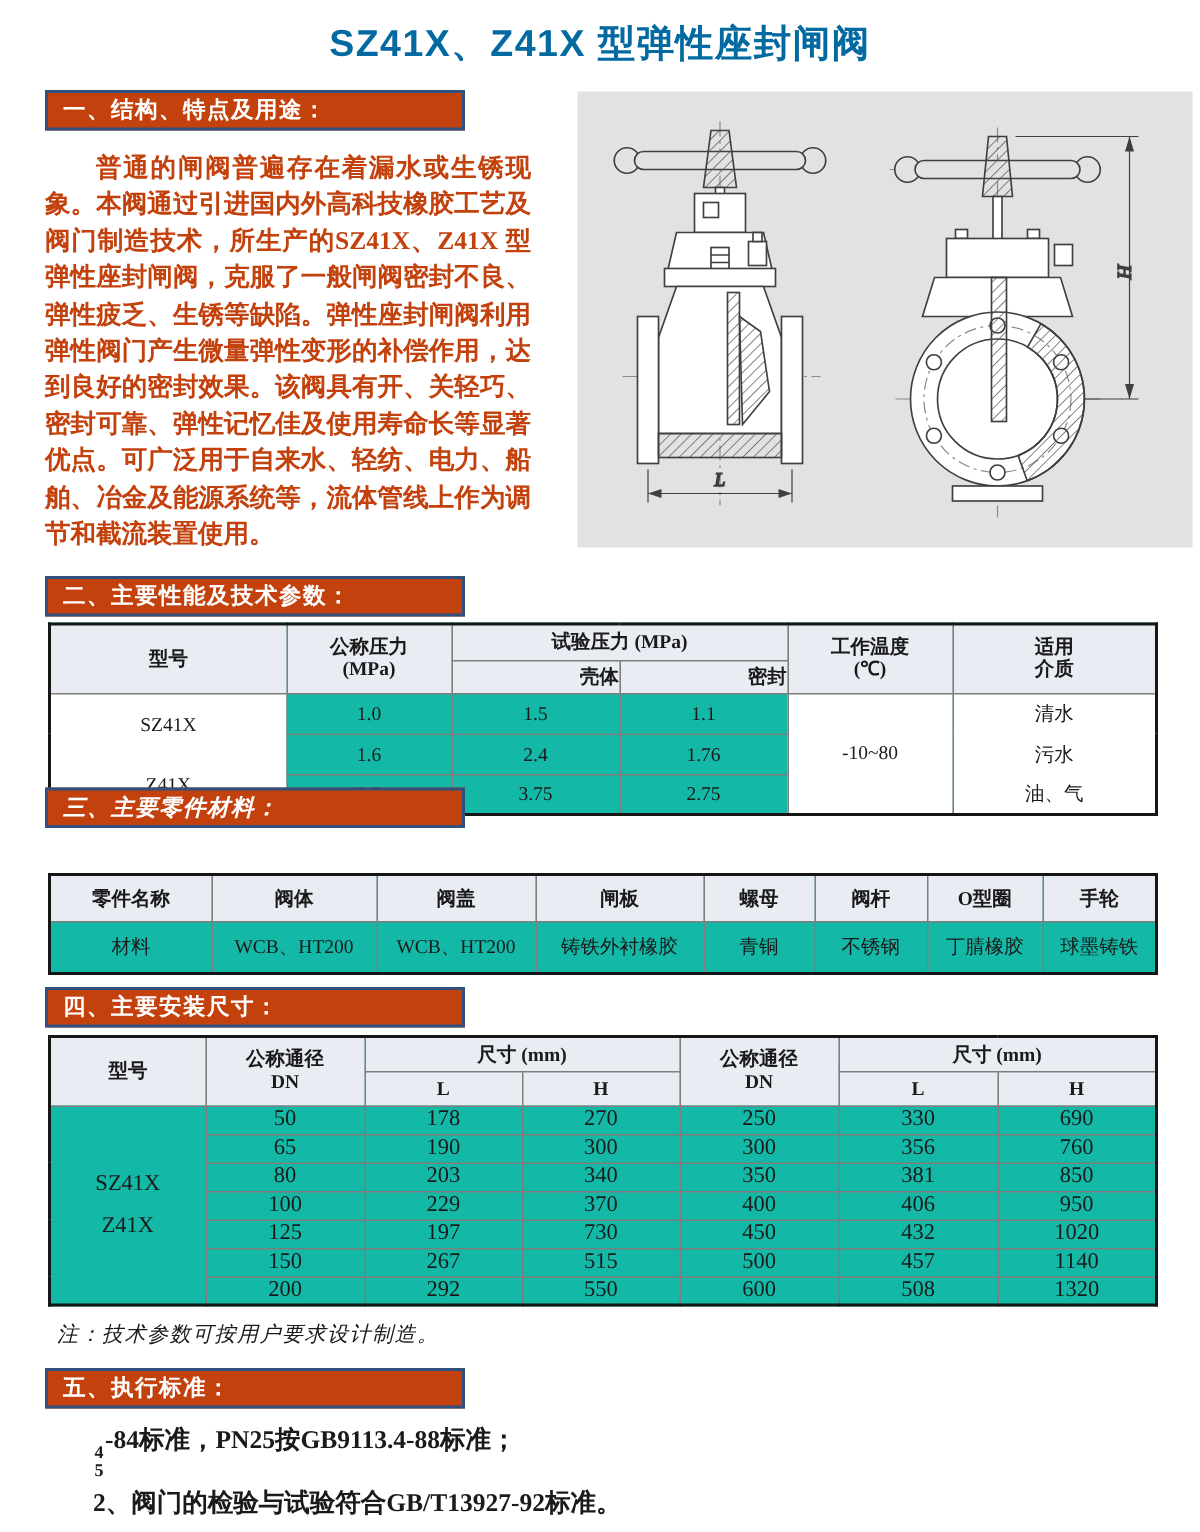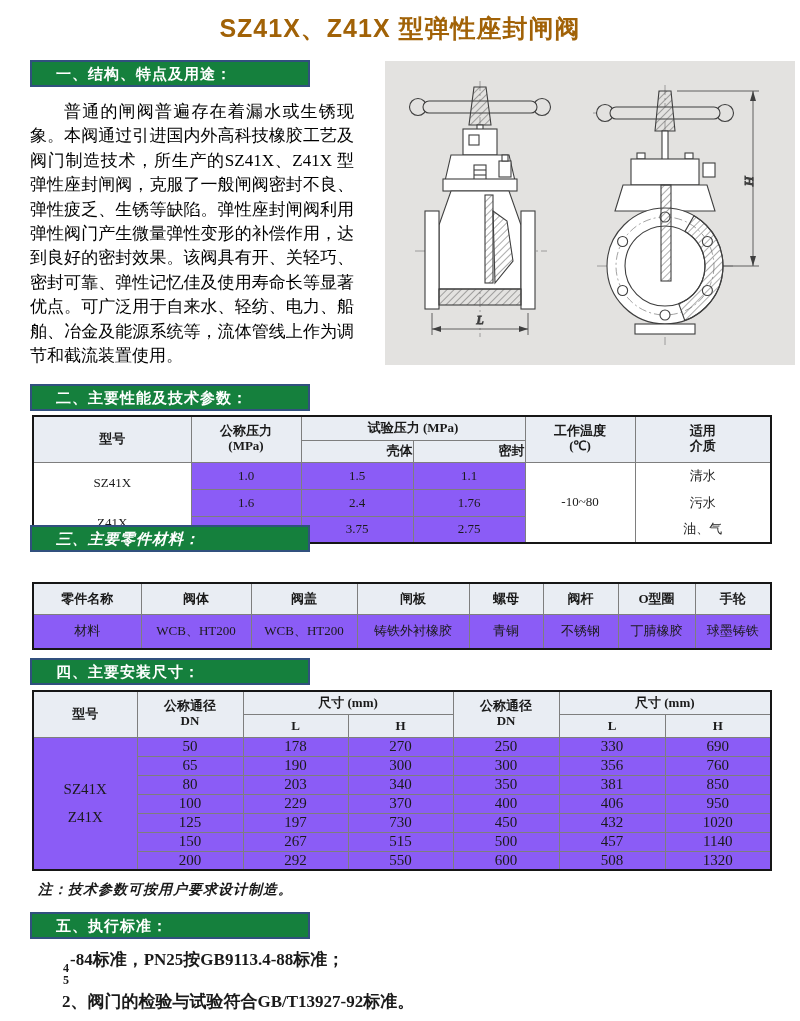--- a/index.html
+++ b/index.html
@@ -2,36 +2,36 @@
 <html><head>
 <meta charset="utf-8">
 <style>
   * { box-sizing: border-box; margin: 0; padding: 0; }
   html,body { background:#ffffff; }
   body { width:800px; height:1021px; font-family:"Liberation Serif", serif; color:#1a1a1a; }
   .page { position:relative; width:800px; height:1021px; overflow:hidden; background:#fff; }
 
   .doc-title { position:absolute; top:12px; left:0; width:100%; text-align:center;
     font-family:"Liberation Sans", sans-serif; font-weight:bold; font-size:25px;
-    color:#a16207; letter-spacing:1px; }
+    color:#0369a1; letter-spacing:1px; }
 
   .sec-bar { position:absolute; left:30px; width:280px; height:27px;
-    background:#15803d; border:2px solid #31507e; color:#ffffff;
+    background:#c2410c; border:2px solid #31507e; color:#ffffff;
     font-family:"Liberation Sans", sans-serif; font-weight:bold; font-size:15px;
-    line-height:23px; padding-left:24px; letter-spacing:1px; }
+    line-height:23px; padding-left:10px; letter-spacing:1px; }
 
   .intro { position:absolute; left:30px; top:100px; width:324px;
-    font-size:17px; line-height:24.4px; font-weight:400; text-align:justify;
-    text-indent:2em; color:#000000; }
+    font-size:17px; line-height:24.4px; font-weight:700; text-align:justify;
+    text-indent:2em; color:#c2410c; }
 
   .drawing-panel { position:absolute; left:385px; top:61px; width:410px; height:304px;
     background:#e3e2e0; }
 
   table.dtable { position:absolute; border-collapse:collapse; table-layout:fixed;
-    background:#8b5cf6; border:2px solid #161616; font-size:13px; }
+    background:#14b8a6; border:2px solid #161616; font-size:13px; }
   table.dtable th, table.dtable td { border:1px solid #7e7e7e; text-align:center;
     vertical-align:middle; padding:0; font-weight:normal; }
   table.dtable thead th { background:#e9edf3; font-weight:bold; }
   .two-line { display:block; line-height:1.15; }
   .stack-cell { display:flex; flex-direction:column; justify-content:space-around;
     height:100%; }
   .stack-cell span { line-height:1; }
 
   #table-performance { left:32px; top:415px; width:738px; }
   #table-performance thead tr:nth-child(1) th { height:24px; }
@@ -41,21 +41,21 @@
 
   #table-materials { left:32px; top:582px; width:738px; }
   #table-materials thead th { height:31px; }
   #table-materials tbody td { height:35px; }
 
   #table-dimensions { left:32px; top:690px; width:738px; }
   #table-dimensions thead tr th { height:23px; }
   #table-dimensions tbody td { height:19px; font-size:15px; }
 
   .note { position:absolute; left:38px; top:881px; font-size:14px; font-style:italic;
-    font-weight:700; letter-spacing:1px;text-align:center; }
+    font-weight:400; letter-spacing:1px;text-align:center; }
 
   .std-item1 { position:absolute; left:62px; top:948px; font-size:17px; font-weight:600; }
   .std-item2 { position:absolute; left:62px; top:990px; font-size:17px; font-weight:600; }
   .frac { display:inline-flex; flex-direction:column; text-align:center;
     font-size:12px; line-height:1; vertical-align:-7px; margin:0 1px; font-weight:600; }
 
   svg text { font-family:"Liberation Serif", serif; fill:#2b2b2b; }
 </style>
 </head>
 <body>

